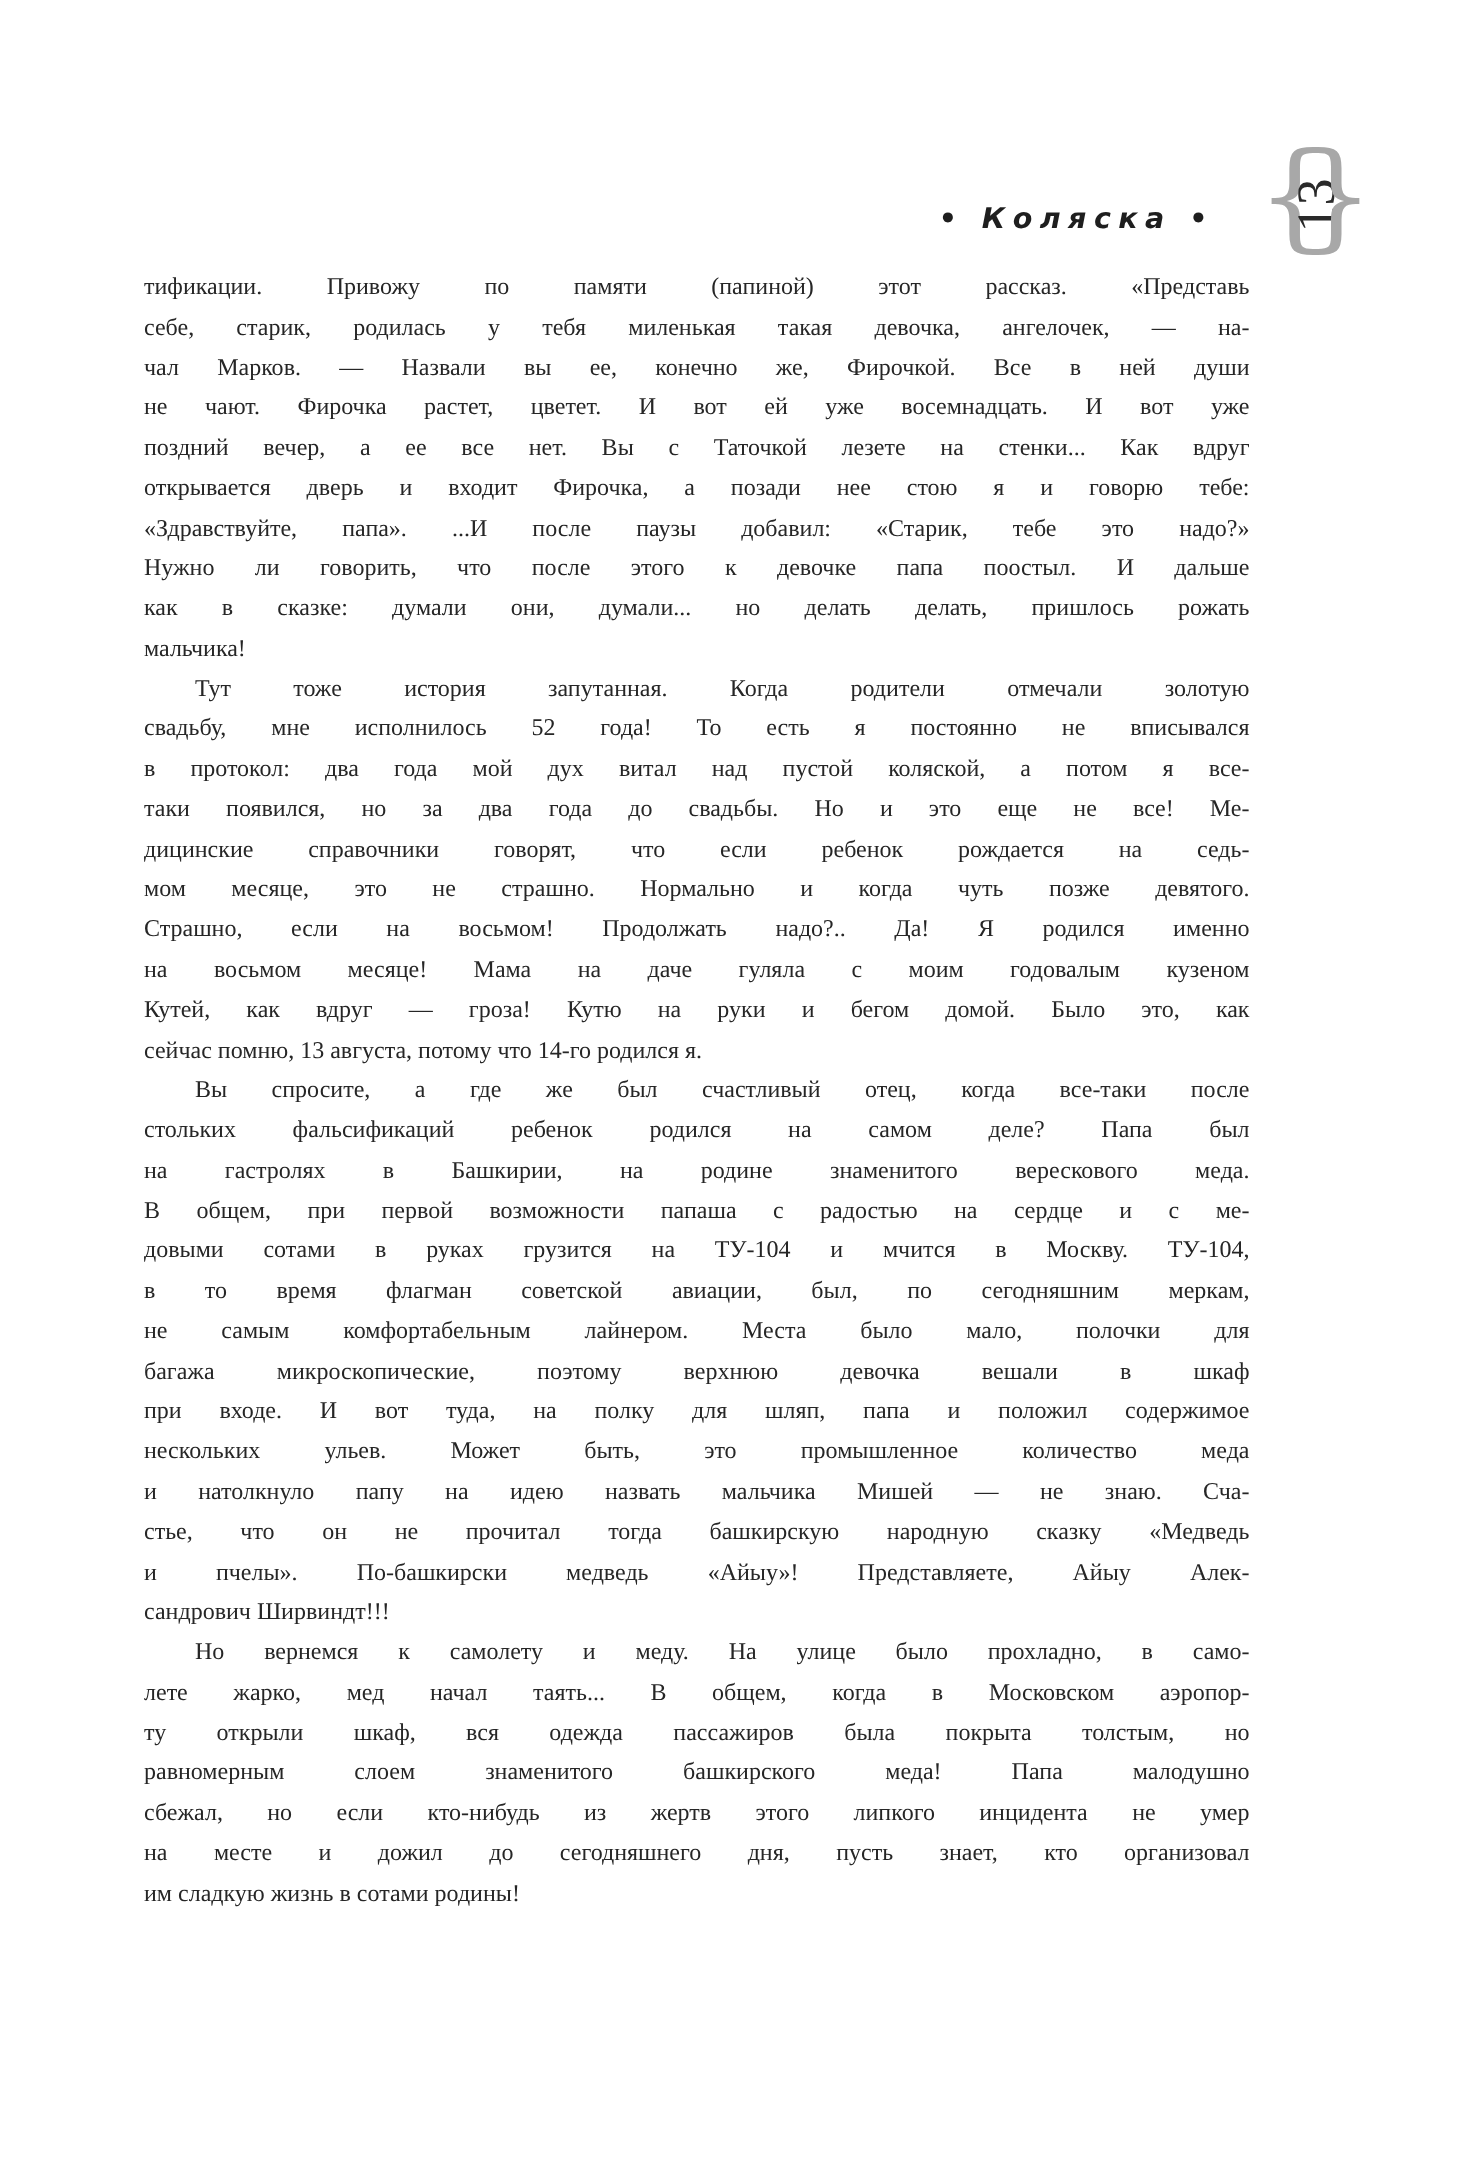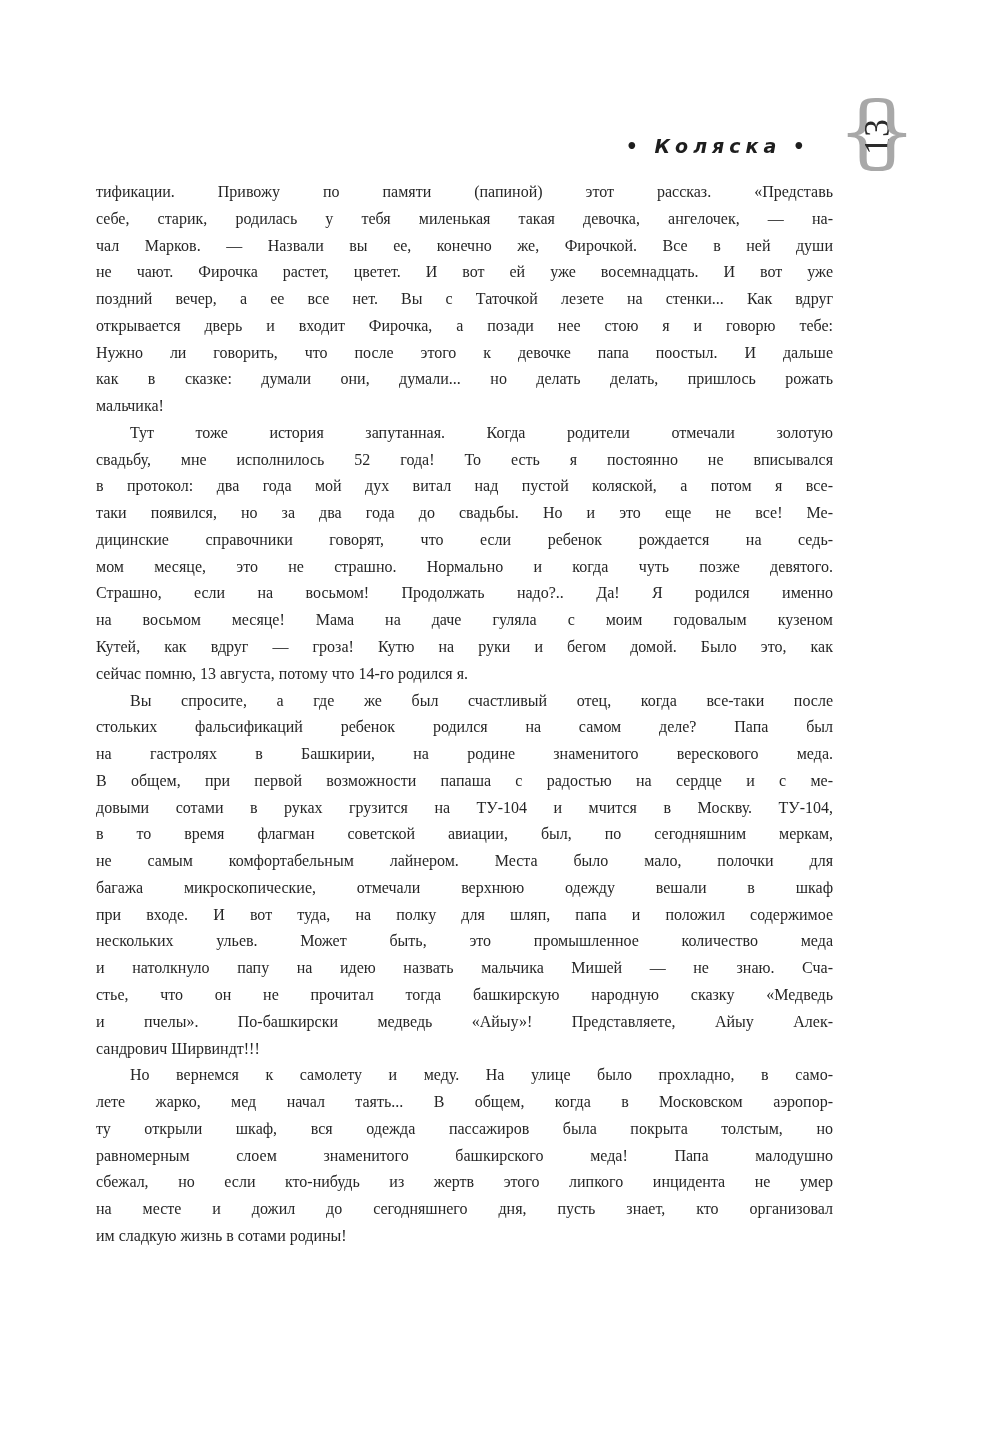--- a/index.html
+++ b/index.html
@@ -48,20 +48,21 @@
 </div>
 
 <div class="body-text">
   <div>
     <span class="line">тификации. Привожу по памяти (папиной) этот рассказ. «Представь</span>
     <span class="line">себе, старик, родилась у тебя миленькая такая девочка, ангелочек, — на-</span>
     <span class="line">чал Марков. — Назвали вы ее, конечно же, Фирочкой. Все в ней души</span>
     <span class="line">не чают. Фирочка растет, цветет. И вот ей уже восемнадцать. И вот уже</span>
     <span class="line">поздний вечер, а ее все нет. Вы с Таточкой лезете на стенки... Как вдруг</span>
     <span class="line">открывается дверь и входит Фирочка, а позади нее стою я и говорю тебе:</span>
+    <span class="line">«Здравствуйте, папа». ...И после паузы добавил: «Старик, тебе это надо?»</span>
     <span class="line">Нужно ли говорить, что после этого к девочке папа поостыл. И дальше</span>
     <span class="line">как в сказке: думали они, думали... но делать делать, пришлось рожать</span>
     <span class="line last">мальчика!</span>
   </div>
   <div>
     <span class="line indent">Тут тоже история запутанная. Когда родители отмечали золотую</span>
     <span class="line">свадьбу, мне исполнилось 52 года! То есть я постоянно не вписывался</span>
     <span class="line">в протокол: два года мой дух витал над пустой коляской, а потом я все-</span>
     <span class="line">таки появился, но за два года до свадьбы. Но и это еще не все! Ме-</span>
     <span class="line">дицинские справочники говорят, что если ребенок рождается на седь-</span>
@@ -72,21 +73,21 @@
     <span class="line last">сейчас помню, 13 августа, потому что 14-го родился я.</span>
   </div>
   <div>
     <span class="line indent">Вы спросите, а где же был счастливый отец, когда все-таки после</span>
     <span class="line">стольких фальсификаций ребенок родился на самом деле? Папа был</span>
     <span class="line">на гастролях в Башкирии, на родине знаменитого верескового меда.</span>
     <span class="line">В общем, при первой возможности папаша с радостью на сердце и с ме-</span>
     <span class="line">довыми сотами в руках грузится на ТУ-104 и мчится в Москву. ТУ-104,</span>
     <span class="line">в то время флагман советской авиации, был, по сегодняшним меркам,</span>
     <span class="line">не самым комфортабельным лайнером. Места было мало, полочки для</span>
-    <span class="line">багажа микроскопические, отмечали верхнюю одежду вешали в шкаф</span>
+    <span class="line">багажа микроскопические, поэтому верхнюю девочка вешали в шкаф</span>
     <span class="line">при входе. И вот туда, на полку для шляп, папа и положил содержимое</span>
     <span class="line">нескольких ульев. Может быть, это промышленное количество меда</span>
     <span class="line">и натолкнуло папу на идею назвать мальчика Мишей — не знаю. Сча-</span>
     <span class="line">стье, что он не прочитал тогда башкирскую народную сказку «Медведь</span>
     <span class="line">и пчелы». По-башкирски медведь «Айыу»! Представляете, Айыу Алек-</span>
     <span class="line last">сандрович Ширвиндт!!!</span>
   </div>
   <div>
     <span class="line indent">Но вернемся к самолету и меду. На улице было прохладно, в само-</span>
     <span class="line">лете жарко, мед начал таять... В общем, когда в Московском аэропор-</span>

